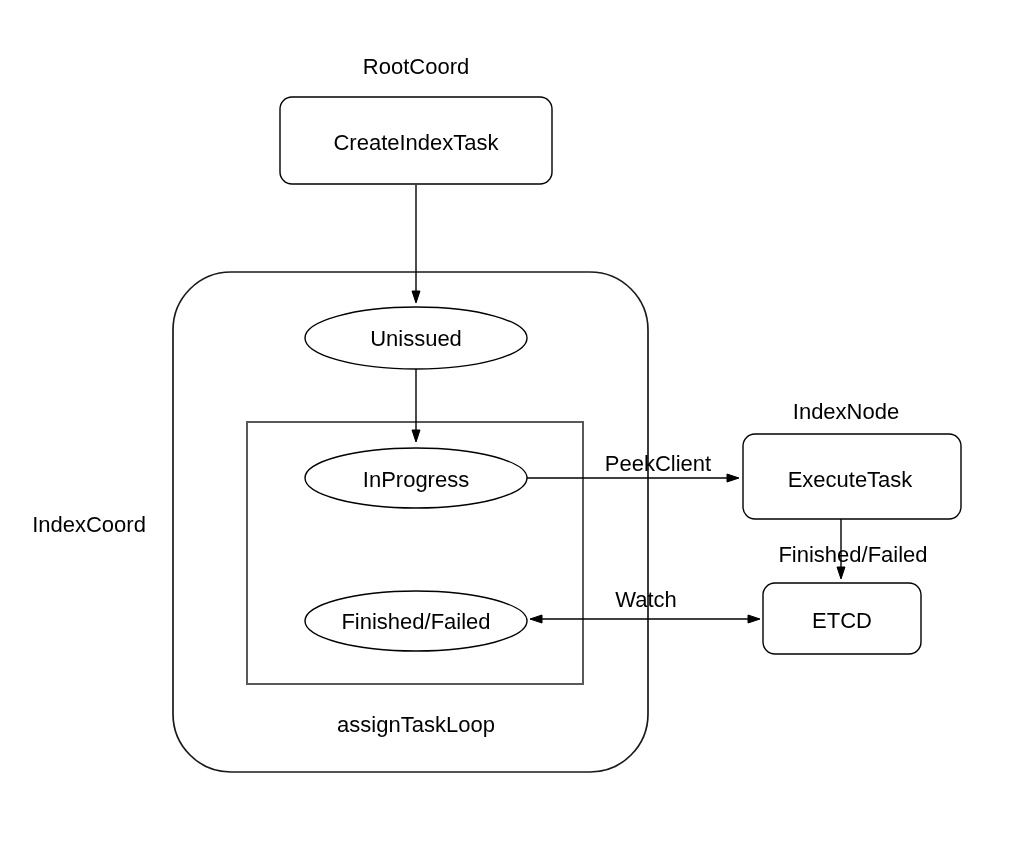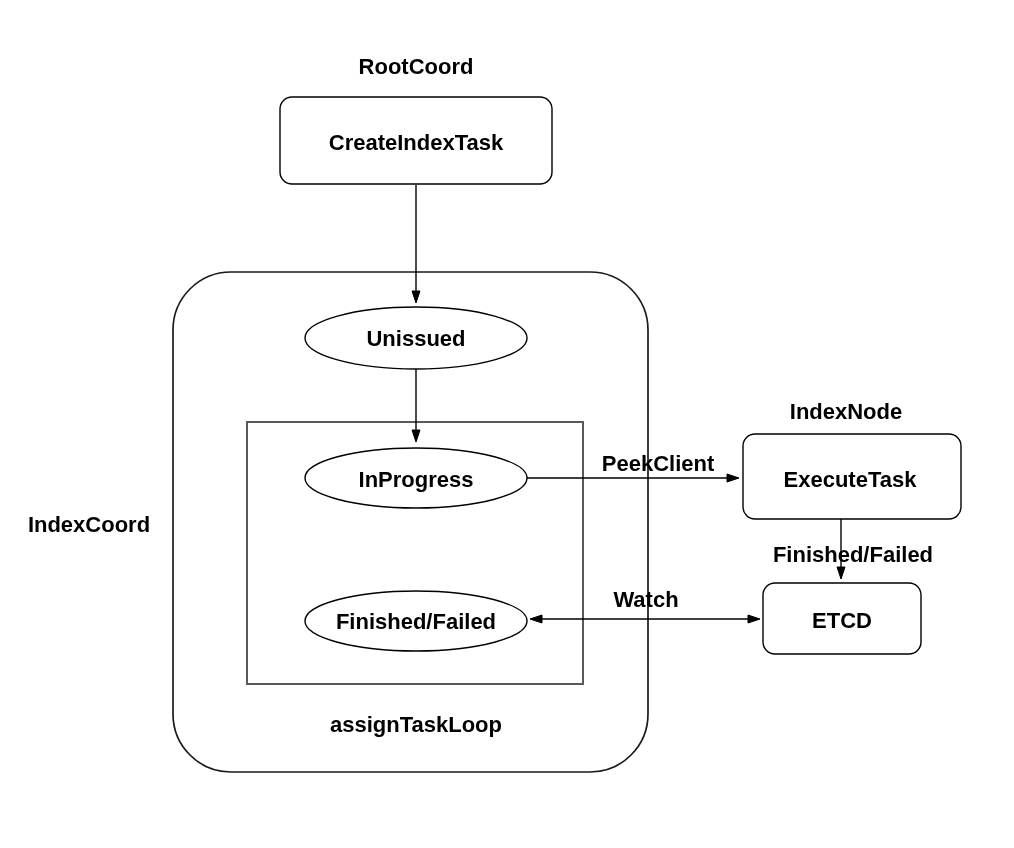--- a/index.html
+++ b/index.html
@@ -5,21 +5,20 @@
   html, body {
     margin: 0;
     padding: 0;
     background: #ffffff;
   }
   .canvas {
     width: 1014px;
     height: 848px;
     position: relative;
     background: #ffffff;
-    font-weight: bold;
   }
   svg text {
     font-family: "Liberation Sans", "DejaVu Sans", sans-serif;
     font-size: 22px;
     fill: #000000;
     text-anchor: middle;
   }
   .node-shape {
     fill: #ffffff;
     stroke: #000000;

